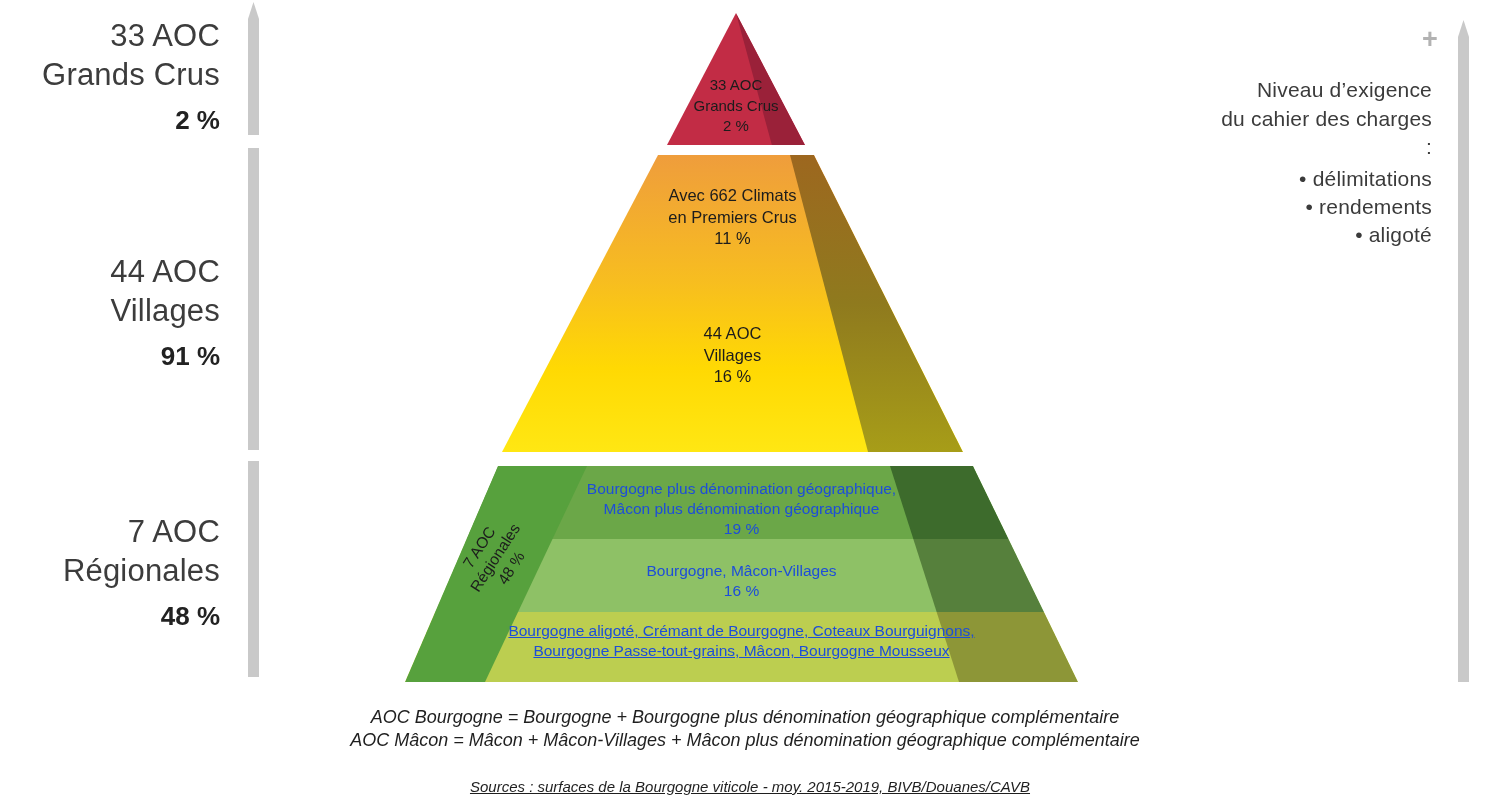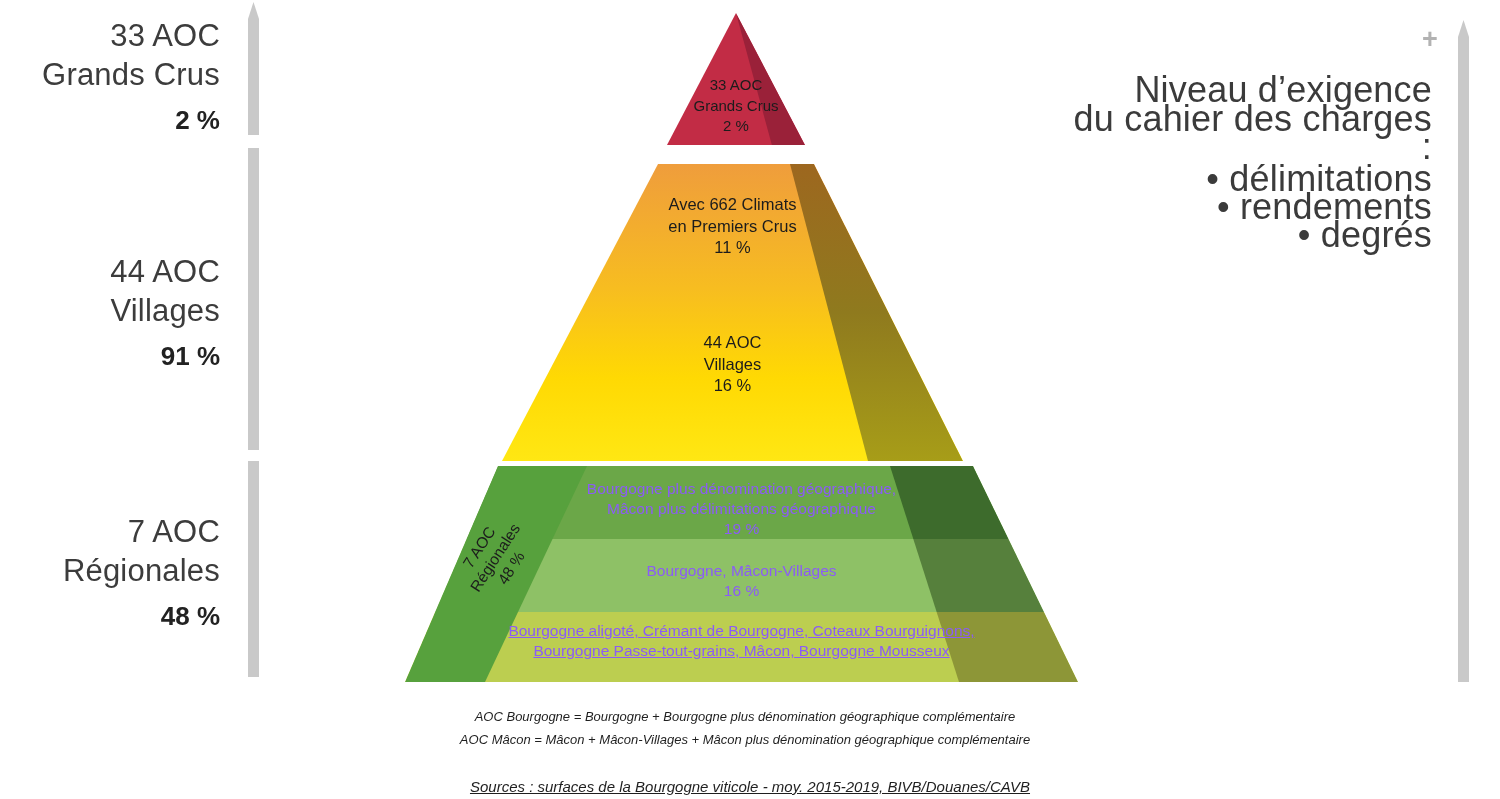--- a/index.html
+++ b/index.html
@@ -83,21 +83,21 @@
   #tri-grands-crus .shadow-face {
     position: absolute; inset: 0;
     background: #9a2139;
     clip-path: polygon(50% 0%, 100% 100%, 76% 100%);
   }
   #tri-grands-crus .py-text { top: 62px; font-size: 15px; line-height: 20.5px; }
 
   
   #trap-villages {
     position: absolute;
-    left: 502px; top: 164px;
+    left: 502px; top: 155px;
     width: 461px; height: 297px;
     background: linear-gradient(180deg, #ef9d3c 0%, #f7bd20 42%, #ffd903 72%, #ffe713 100%);
     clip-path: polygon(156px 0, 312px 0, 461px 297px, 0 297px);
   }
   #trap-villages .shadow-face {
     position: absolute; inset: 0;
     background: linear-gradient(180deg, #9d671f 0%, #8f7a1e 50%, #a79d18 100%);
     clip-path: polygon(288px 0, 312px 0, 461px 297px, 366px 297px);
   }
   #text-premiers { top: 30px; font-size: 16.5px; line-height: 21.5px; }
@@ -122,21 +122,21 @@
   #green-shadow {
     position: absolute; inset: 0;
     clip-path: polygon(485px 0, 568px 0, 673px 216px, 554px 216px);
   }
   #gshadow-1 { top: 0;     height: 73px; background: #3d6b2c; }
   #gshadow-2 { top: 73px;  height: 73px; background: #56803c; }
   #gshadow-3 { top: 146px; height: 70px; background: #8d9637; }
   .gband-text {
     position: absolute; left: 0; right: 0;
     text-align: center;
-    color: #8b5cf6;
+    color: #1d4ed8;
     font-size: 15.5px;
     line-height: 20px;
   }
   #gtext-1 { top: 13px; }
   #gtext-2 { top: 95px; }
   #gtext-3 { top: 155px; text-decoration: underline; }
   #rot-label {
     position: absolute;
     left: 12px; top: 63px;
     width: 156px;
@@ -148,35 +148,35 @@
   }
 
   
   #right-panel {
     position: absolute;
     right: 68px; top: 76px;
     width: 420px;
     text-align: right;
     color: #3b3b3b;
     font-weight: 300;
-    font-size: 36px;
+    font-size: 21px;
     line-height: 28.5px;
     letter-spacing: .2px;
   }
   #right-panel .bullets { margin-top: 3px; }
   #right-panel .bullets div { line-height: 28px; }
 
   
   #footnotes {
     position: absolute;
     left: 340px; top: 706px;
     width: 810px;
     text-align: center;
     font-style: italic;
-    font-size: 13px;
+    font-size: 18px;
     line-height: 22.5px;
     color: #1f1f1f;
   }
   #source-line {
     position: absolute;
     left: 350px; top: 778px;
     width: 800px;
     text-align: center;
     font-style: italic;
     font-size: 15px;
@@ -237,21 +237,21 @@
     <div class="gband" id="gband-2"></div>
     <div class="gband" id="gband-3"></div>
     <div id="green-left-strip"></div>
     <div id="green-shadow">
       <div class="gband" id="gshadow-1"></div>
       <div class="gband" id="gshadow-2"></div>
       <div class="gband" id="gshadow-3"></div>
     </div>
     <div class="gband-text" id="gtext-1">
         <div>Bourgogne plus dénomination géographique,</div>
-        <div>Mâcon plus délimitations géographique</div>
+        <div>Mâcon plus dénomination géographique</div>
         <div>19 %</div>
       </div>
     <div class="gband-text" id="gtext-2">
         <div>Bourgogne, Mâcon-Villages</div>
         <div>16 %</div>
       </div>
     <div class="gband-text" id="gtext-3">
         <div>Bourgogne aligoté, Crémant de Bourgogne, Coteaux Bourguignons,</div>
         <div>Bourgogne Passe-tout-grains, Mâcon, Bourgogne Mousseux</div>
       </div>
@@ -265,21 +265,21 @@
   <div class="plus-sign">+</div>
   <div class="vbar tipped" id="rbar"></div>
 
   <div id="right-panel">
     <div>Niveau d’exigence</div>
     <div>du cahier des charges</div>
     <div>:</div>
     <div class="bullets">
         <div>• délimitations</div>
         <div>• rendements</div>
-        <div>• degrés</div>
+        <div>• aligoté</div>
       </div>
   </div>
 
   <div id="footnotes">
       <div>AOC Bourgogne = Bourgogne + Bourgogne plus dénomination géographique complémentaire</div>
       <div>AOC Mâcon = Mâcon + Mâcon-Villages + Mâcon plus dénomination géographique complémentaire</div>
     </div>
   <div id="source-line">Sources : surfaces de la Bourgogne viticole - moy. 2015-2019, BIVB/Douanes/CAVB</div>
 
 </div>

